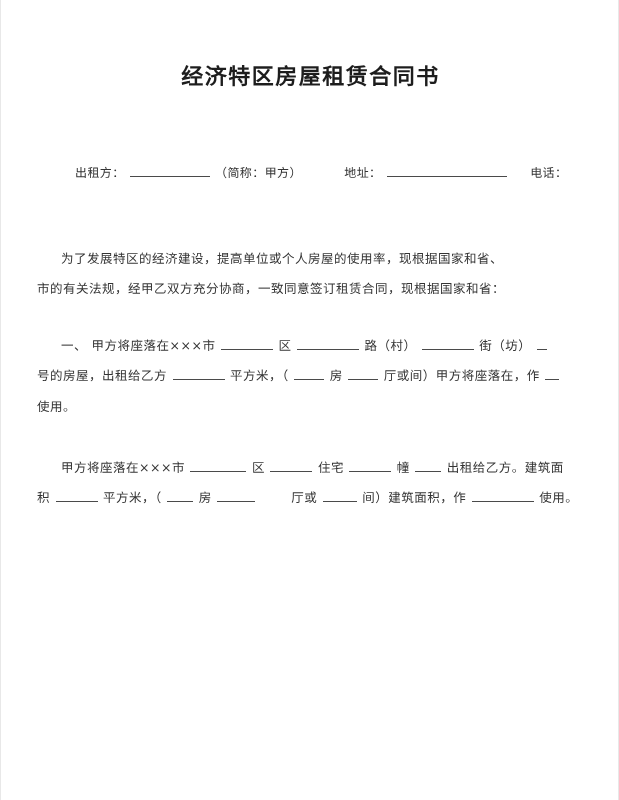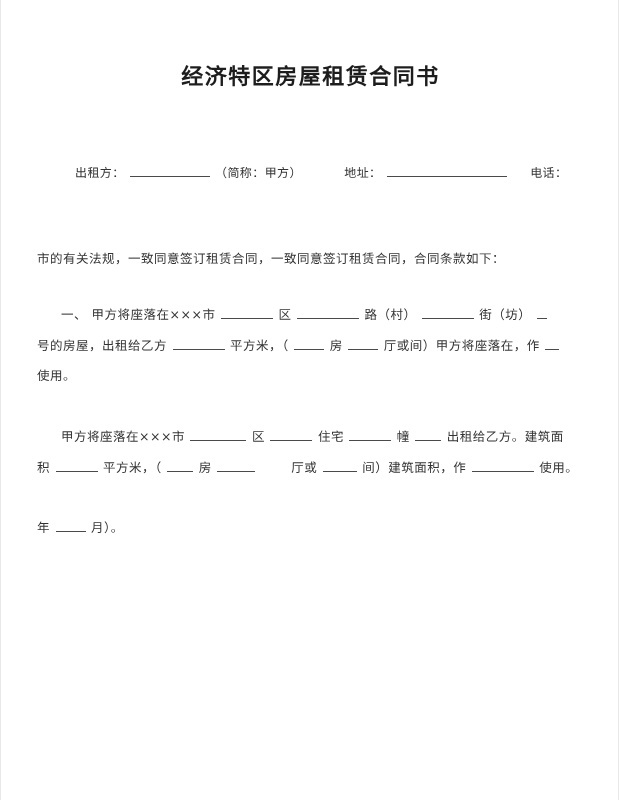--- a/index.html
+++ b/index.html
@@ -112,21 +112,22 @@
       <span class="gap-sm"></span>
       <span>电话：</span>
     </div>
 
     <div class="spacer-2"></div>
 
 
     <div class="spacer-3"></div>
 
     <div>
-      <p class="para flush">市的有关法规，一致同意签订租赁合同，一致同意签订租赁合同，合同条款如下：</p>
+      <p class="para indent">为了发展特区的经济建设，提高单位或个人房屋的使用率，现根据国家和省、</p>
+      <p class="para flush">市的有关法规，经甲乙双方充分协商，一致同意签订租赁合同，现根据国家和省：</p>
     </div>
 
     <div class="spacer-4"></div>
 
     <div>
       <p class="para indent">
         <span>一、</span>
         <span>甲方将座落在×××市</span>
         <span class="bl w52"></span>
         <span>区</span>
@@ -175,21 +176,16 @@
         <span class="bl w34"></span>
         <span>间）建筑面积，作</span>
         <span class="bl w62"></span>
         <span>使用。</span>
       </p>
     </div>
 
     <div class="spacer-6"></div>
 
     <div>
-      <p class="para flush">
-        <span>年</span>
-        <span class="bl w30"></span>
-        <span>月）。</span>
-      </p>
     </div>
 
   </div>
 </div>
 
 </body></html>

